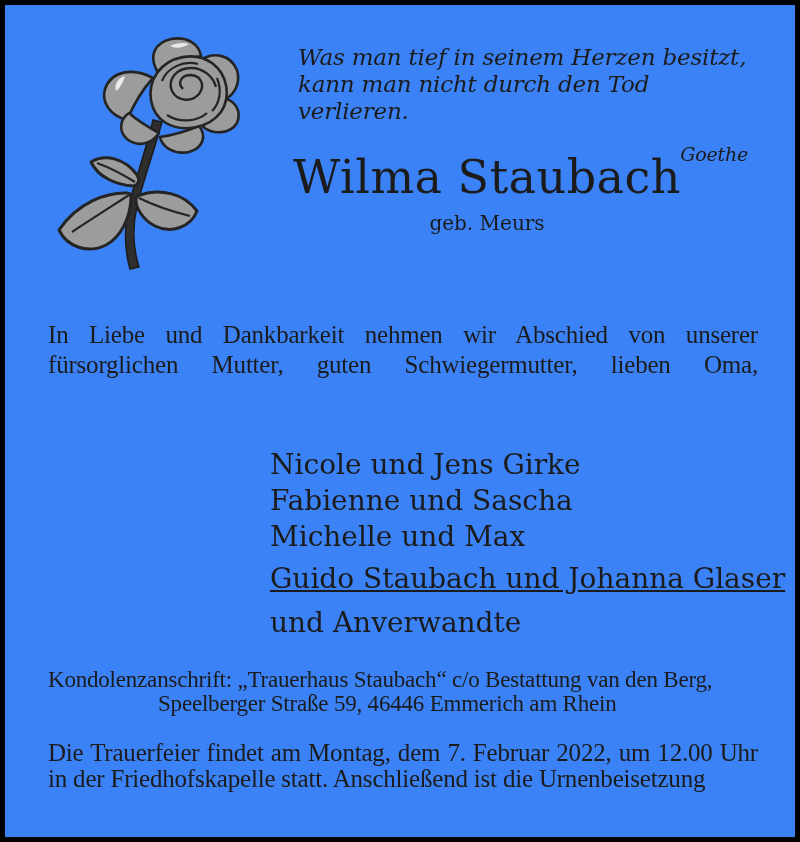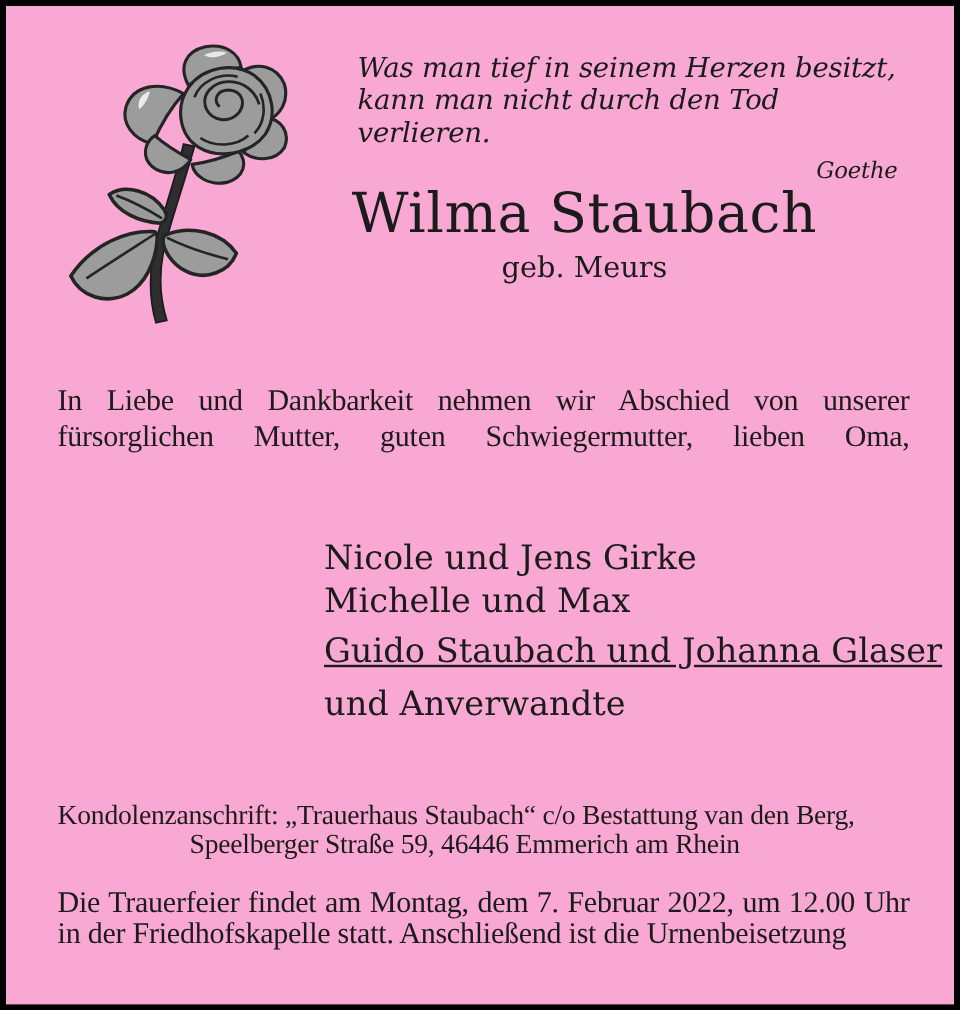--- a/index.html
+++ b/index.html
@@ -3,35 +3,35 @@
 <meta charset="utf-8">
 <title>Wilma Staubach</title>
 <style>
   html, body { margin: 0; padding: 0; background: #ffffff; }
   .notice {
     position: relative;
     width: 800px;
     height: 842px;
     box-sizing: border-box;
     border: 5px solid #000000;
-    background: #f9a8d4;
+    background: #3b82f6;
     color: #1b1b1b;
     overflow: hidden;
     font-family: "DejaVu Serif", serif;
   }
   .rose { position: absolute; left: 45px; top: 31px; width: 195px; height: 245px; }
   .quote {
     position: absolute; left: 293px; top: 39px; width: 452px;
     font-style: italic; font-size: 23px; line-height: 27px;
     text-align: center; letter-spacing: -0.2px;
   }
-  .quote-attr { font-size: 19px; text-align: right; margin-top: 4px; padding-right: 2px; }
+  .quote-attr { font-size: 19px; text-align: right; margin-top: 16px; padding-right: 2px; }
   .header { position: absolute; left: 175px; top: 145px; width: 614px; text-align: center; }
   .name { font-size: 46px; line-height: 54px; letter-spacing: 0.5px; text-align: center; }
-  .maiden { font-size: 24px; line-height: 28px; margin-top: 5px; }
+  .maiden { font-size: 20px; line-height: 28px; margin-top: 5px; }
   .dates { font-size: 25px; line-height: 30px; margin-top: 15px; white-space: nowrap; }
   .dates .birth { margin-right: 52px; }
   .intro {
     position: absolute; left: 43px; top: 315px; width: 710px;
     font-family: "Liberation Serif", serif; font-size: 25px; line-height: 30px;
     letter-spacing: -0.2px;
   }
   .tline { display: block; text-align: left; }
   .tline.j { text-align: justify; text-align-last: justify; }
   .mourners { position: absolute; left: 265px; top: 442px; font-size: 28px; line-height: 36px; }
@@ -98,20 +98,21 @@
     <div class="maiden">geb. Meurs</div>
   </div>
 
   <div class="intro">
     <span class="tline j">In Liebe und Dankbarkeit nehmen wir Abschied von unserer</span>
     <span class="tline j">fürsorglichen Mutter, guten Schwiegermutter, lieben Oma,</span>
   </div>
 
   <div class="mourners">
     <div class="mourner">Nicole und Jens Girke</div>
+    <div class="mourner">Fabienne und Sascha</div>
     <div class="mourner">Michelle und Max</div>
     <div class="mourner gap1">Guido Staubach und Johanna Glaser</div>
     <div class="mourner gap2">und Anverwandte</div>
   </div>
 
   <div class="condolence">
     <div class="cline1">Kondolenzanschrift: „Trauerhaus Staubach“ c/o Bestattung van den Berg,</div>
     <div class="cline2">Speelberger Straße 59, 46446 Emmerich am Rhein</div>
   </div>
 

